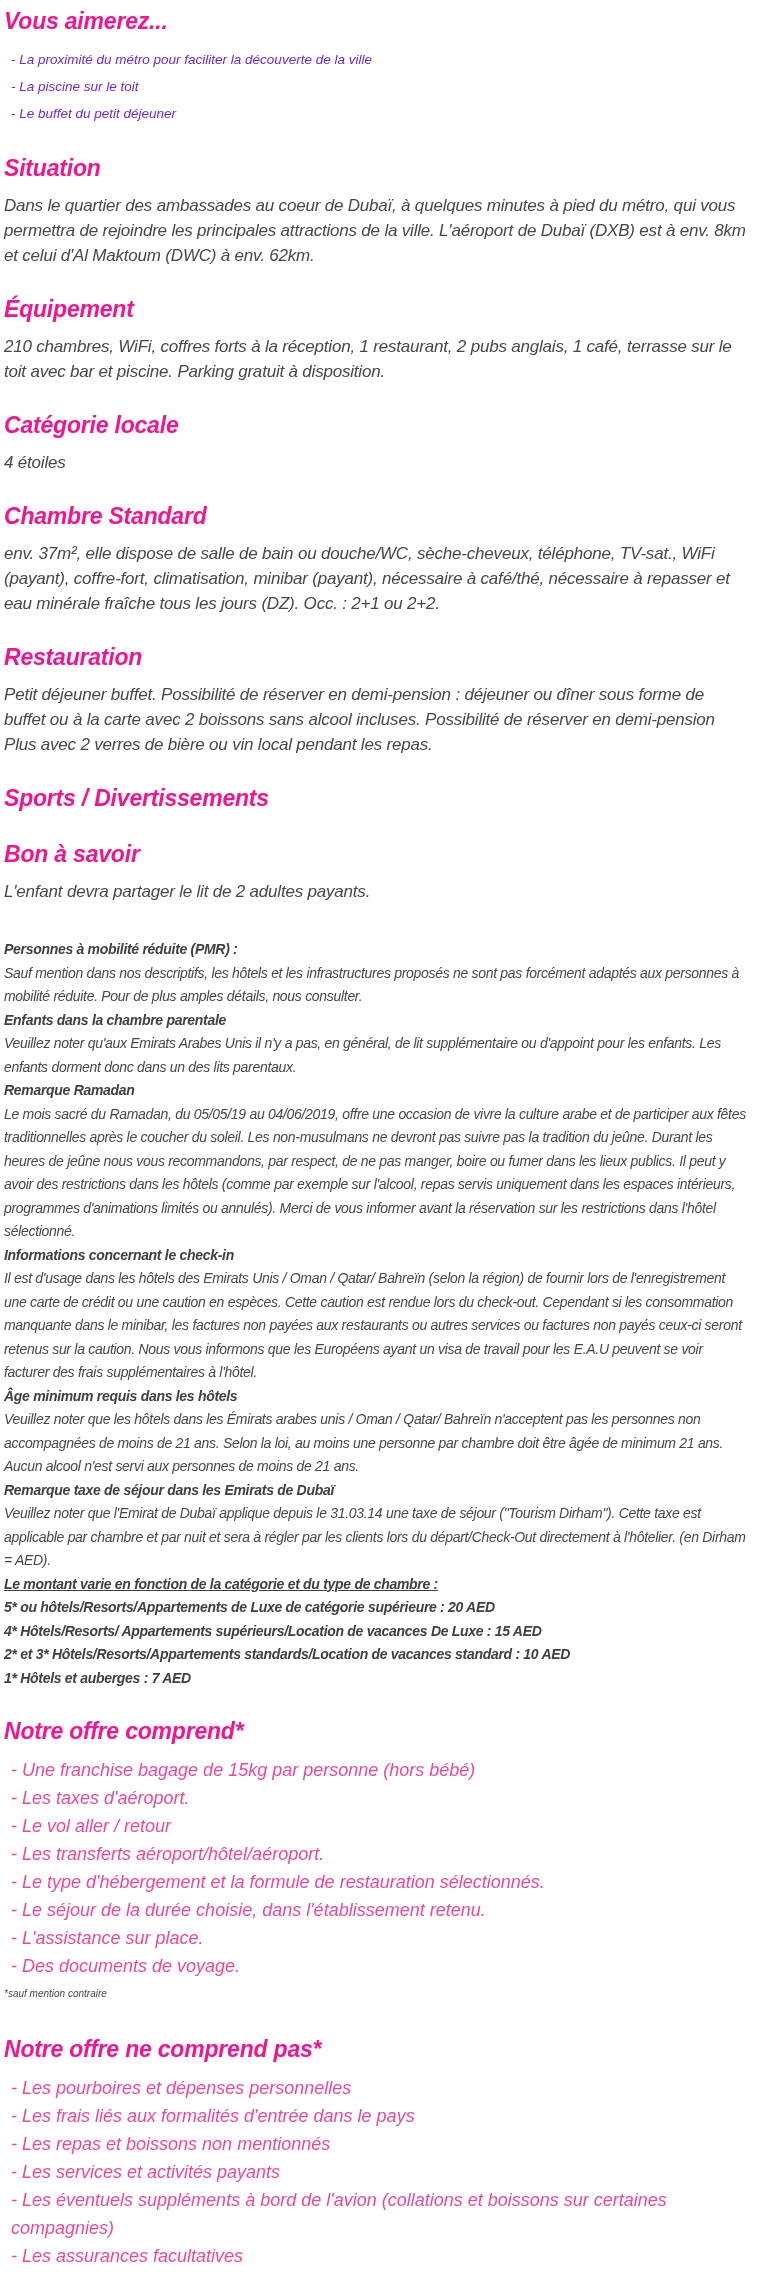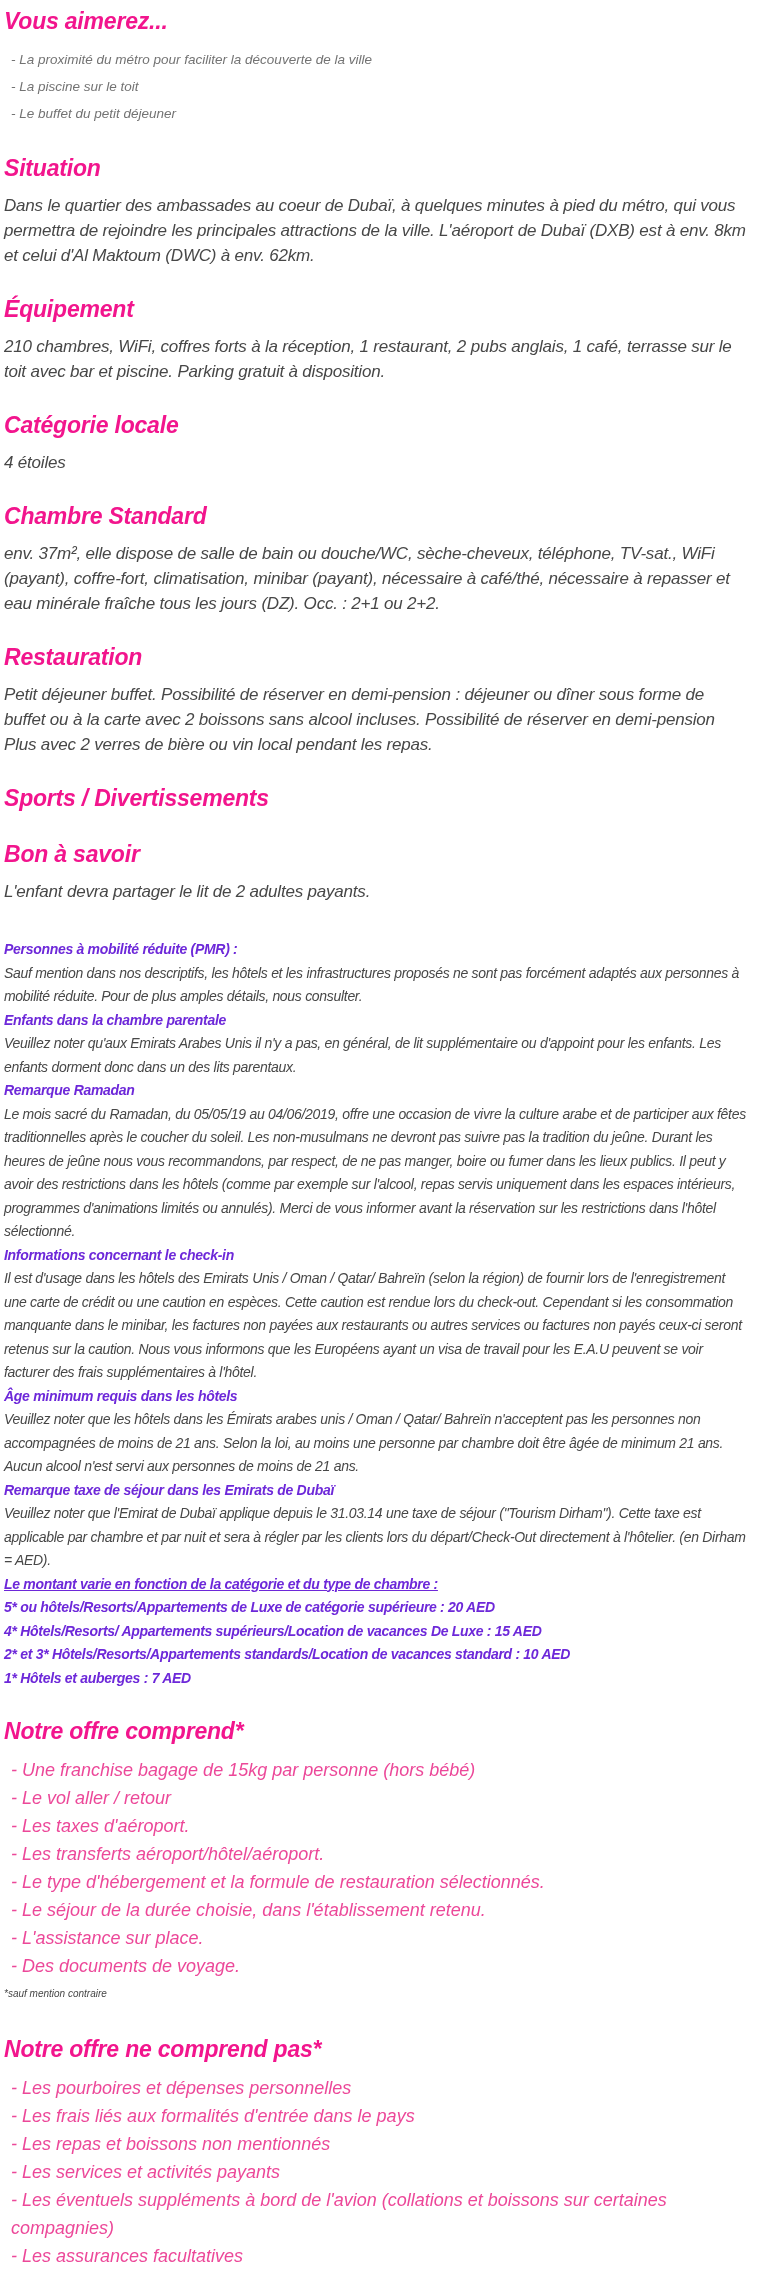--- a/index.html
+++ b/index.html
@@ -23,36 +23,36 @@
     letter-spacing:-0.2px;
     margin:26px 0 10px 0;
   }
   section:first-of-type h2{margin-top:2px;}
   .intro-list{
     list-style:none;
     margin:0;
     padding:0 0 0 7px;
     font-size:13.5px;
     line-height:27px;
-    color:#737373;
+    color:#6d28d9;
   }
   .para{
     font-size:17px;
     line-height:25px;
     letter-spacing:-0.2px;
     margin:0;
   }
   .know{
     margin-top:34px;
     font-size:14px;
     line-height:23.5px;
     letter-spacing:-0.3px;
   }
   .know p{margin:0;}
-  .know .b{font-weight:bold;color:#6d28d9;}
+  .know .b{font-weight:bold;color:#404040;}
   .know .u{text-decoration:underline;}
   .offer-list{
     list-style:none;
     margin:0;
     padding:0 0 0 7px;
     font-size:18px;
     line-height:28px;
     color:#ec4899;
   }
   .footnote{
@@ -126,22 +126,22 @@
       <p class="b">4* Hôtels/Resorts/ Appartements supérieurs/Location de vacances De Luxe : 15 AED</p>
       <p class="b">2* et 3* Hôtels/Resorts/Appartements standards/Location de vacances standard : 10 AED</p>
       <p class="b">1* Hôtels et auberges : 7 AED</p>
     </div>
   </section>
 
   <section>
     <h2>Notre offre comprend*</h2>
     <ul class="offer-list">
       <li>- Une franchise bagage de 15kg par personne (hors bébé)</li>
+      <li>- Les taxes d'aéroport.</li>
       <li>- Le vol aller / retour</li>
-      <li>- Les taxes d'aéroport.</li>
       <li>- Les transferts aéroport/hôtel/aéroport.</li>
       <li>- Le type d'hébergement et la formule de restauration sélectionnés.</li>
       <li>- Le séjour de la durée choisie, dans l'établissement retenu.</li>
       <li>- L'assistance sur place.</li>
       <li>- Des documents de voyage.</li>
     </ul>
     <p class="footnote">*sauf mention contraire</p>
   </section>
 
   <section>

